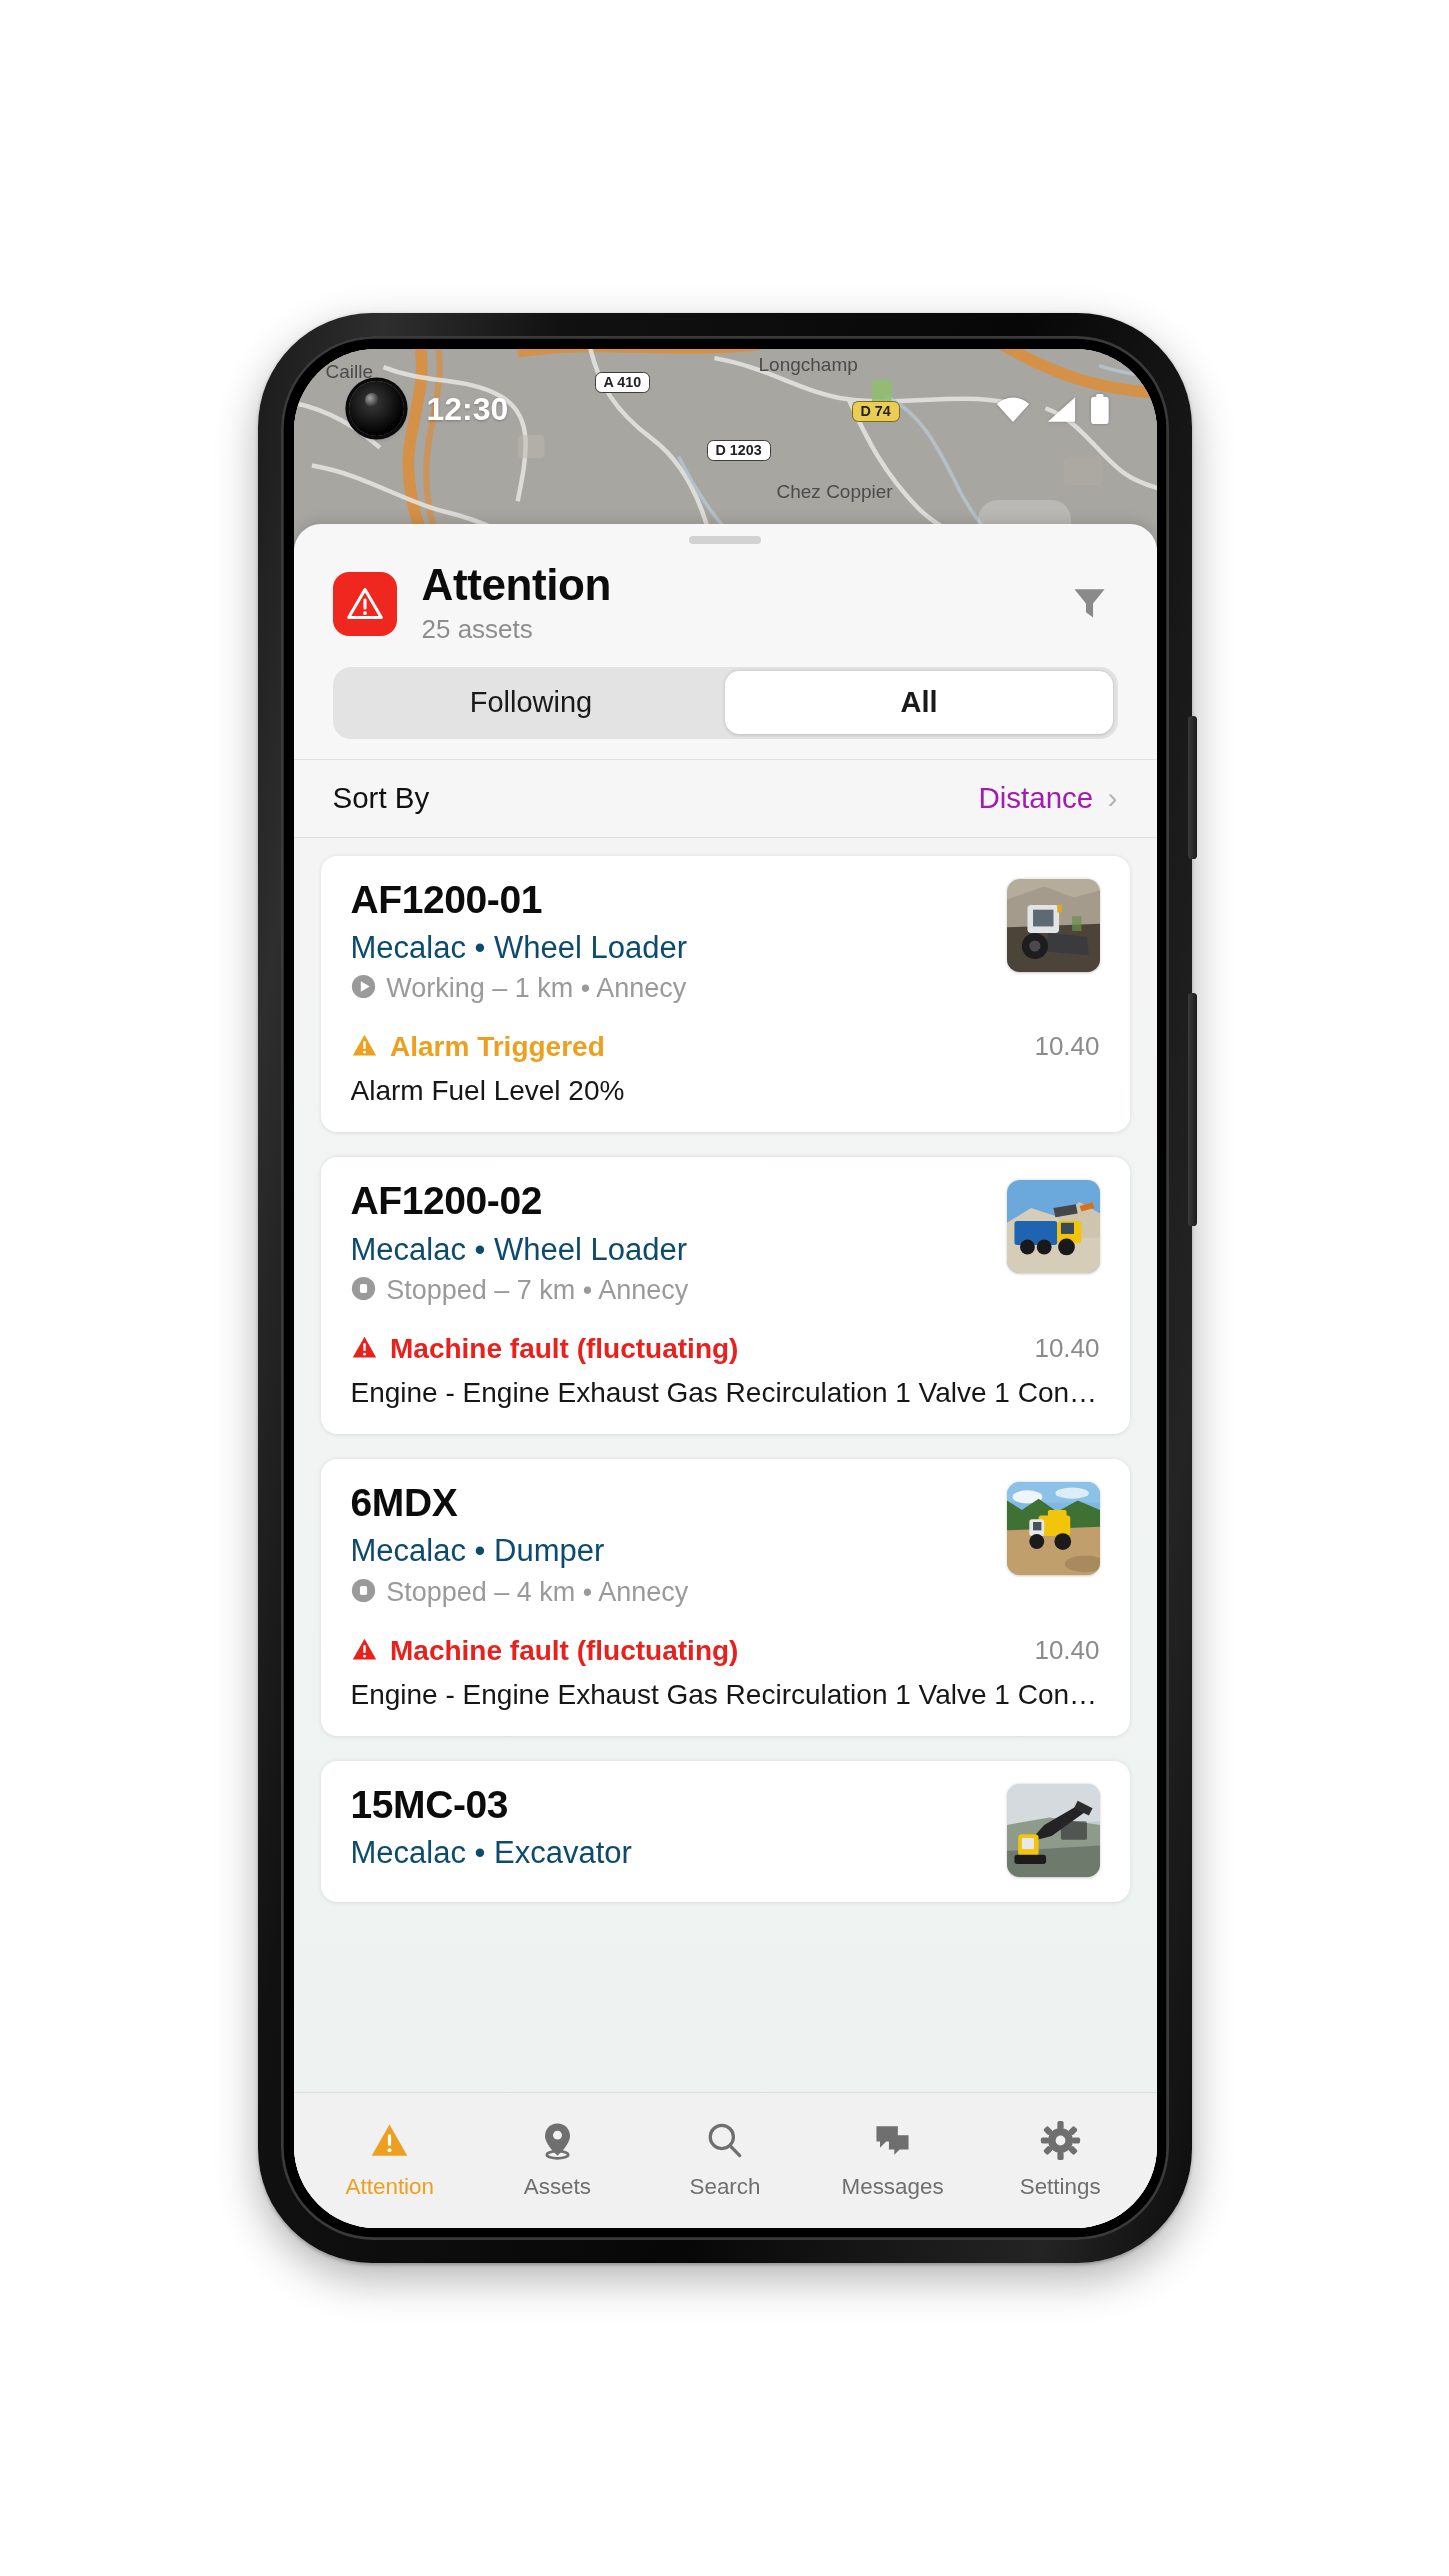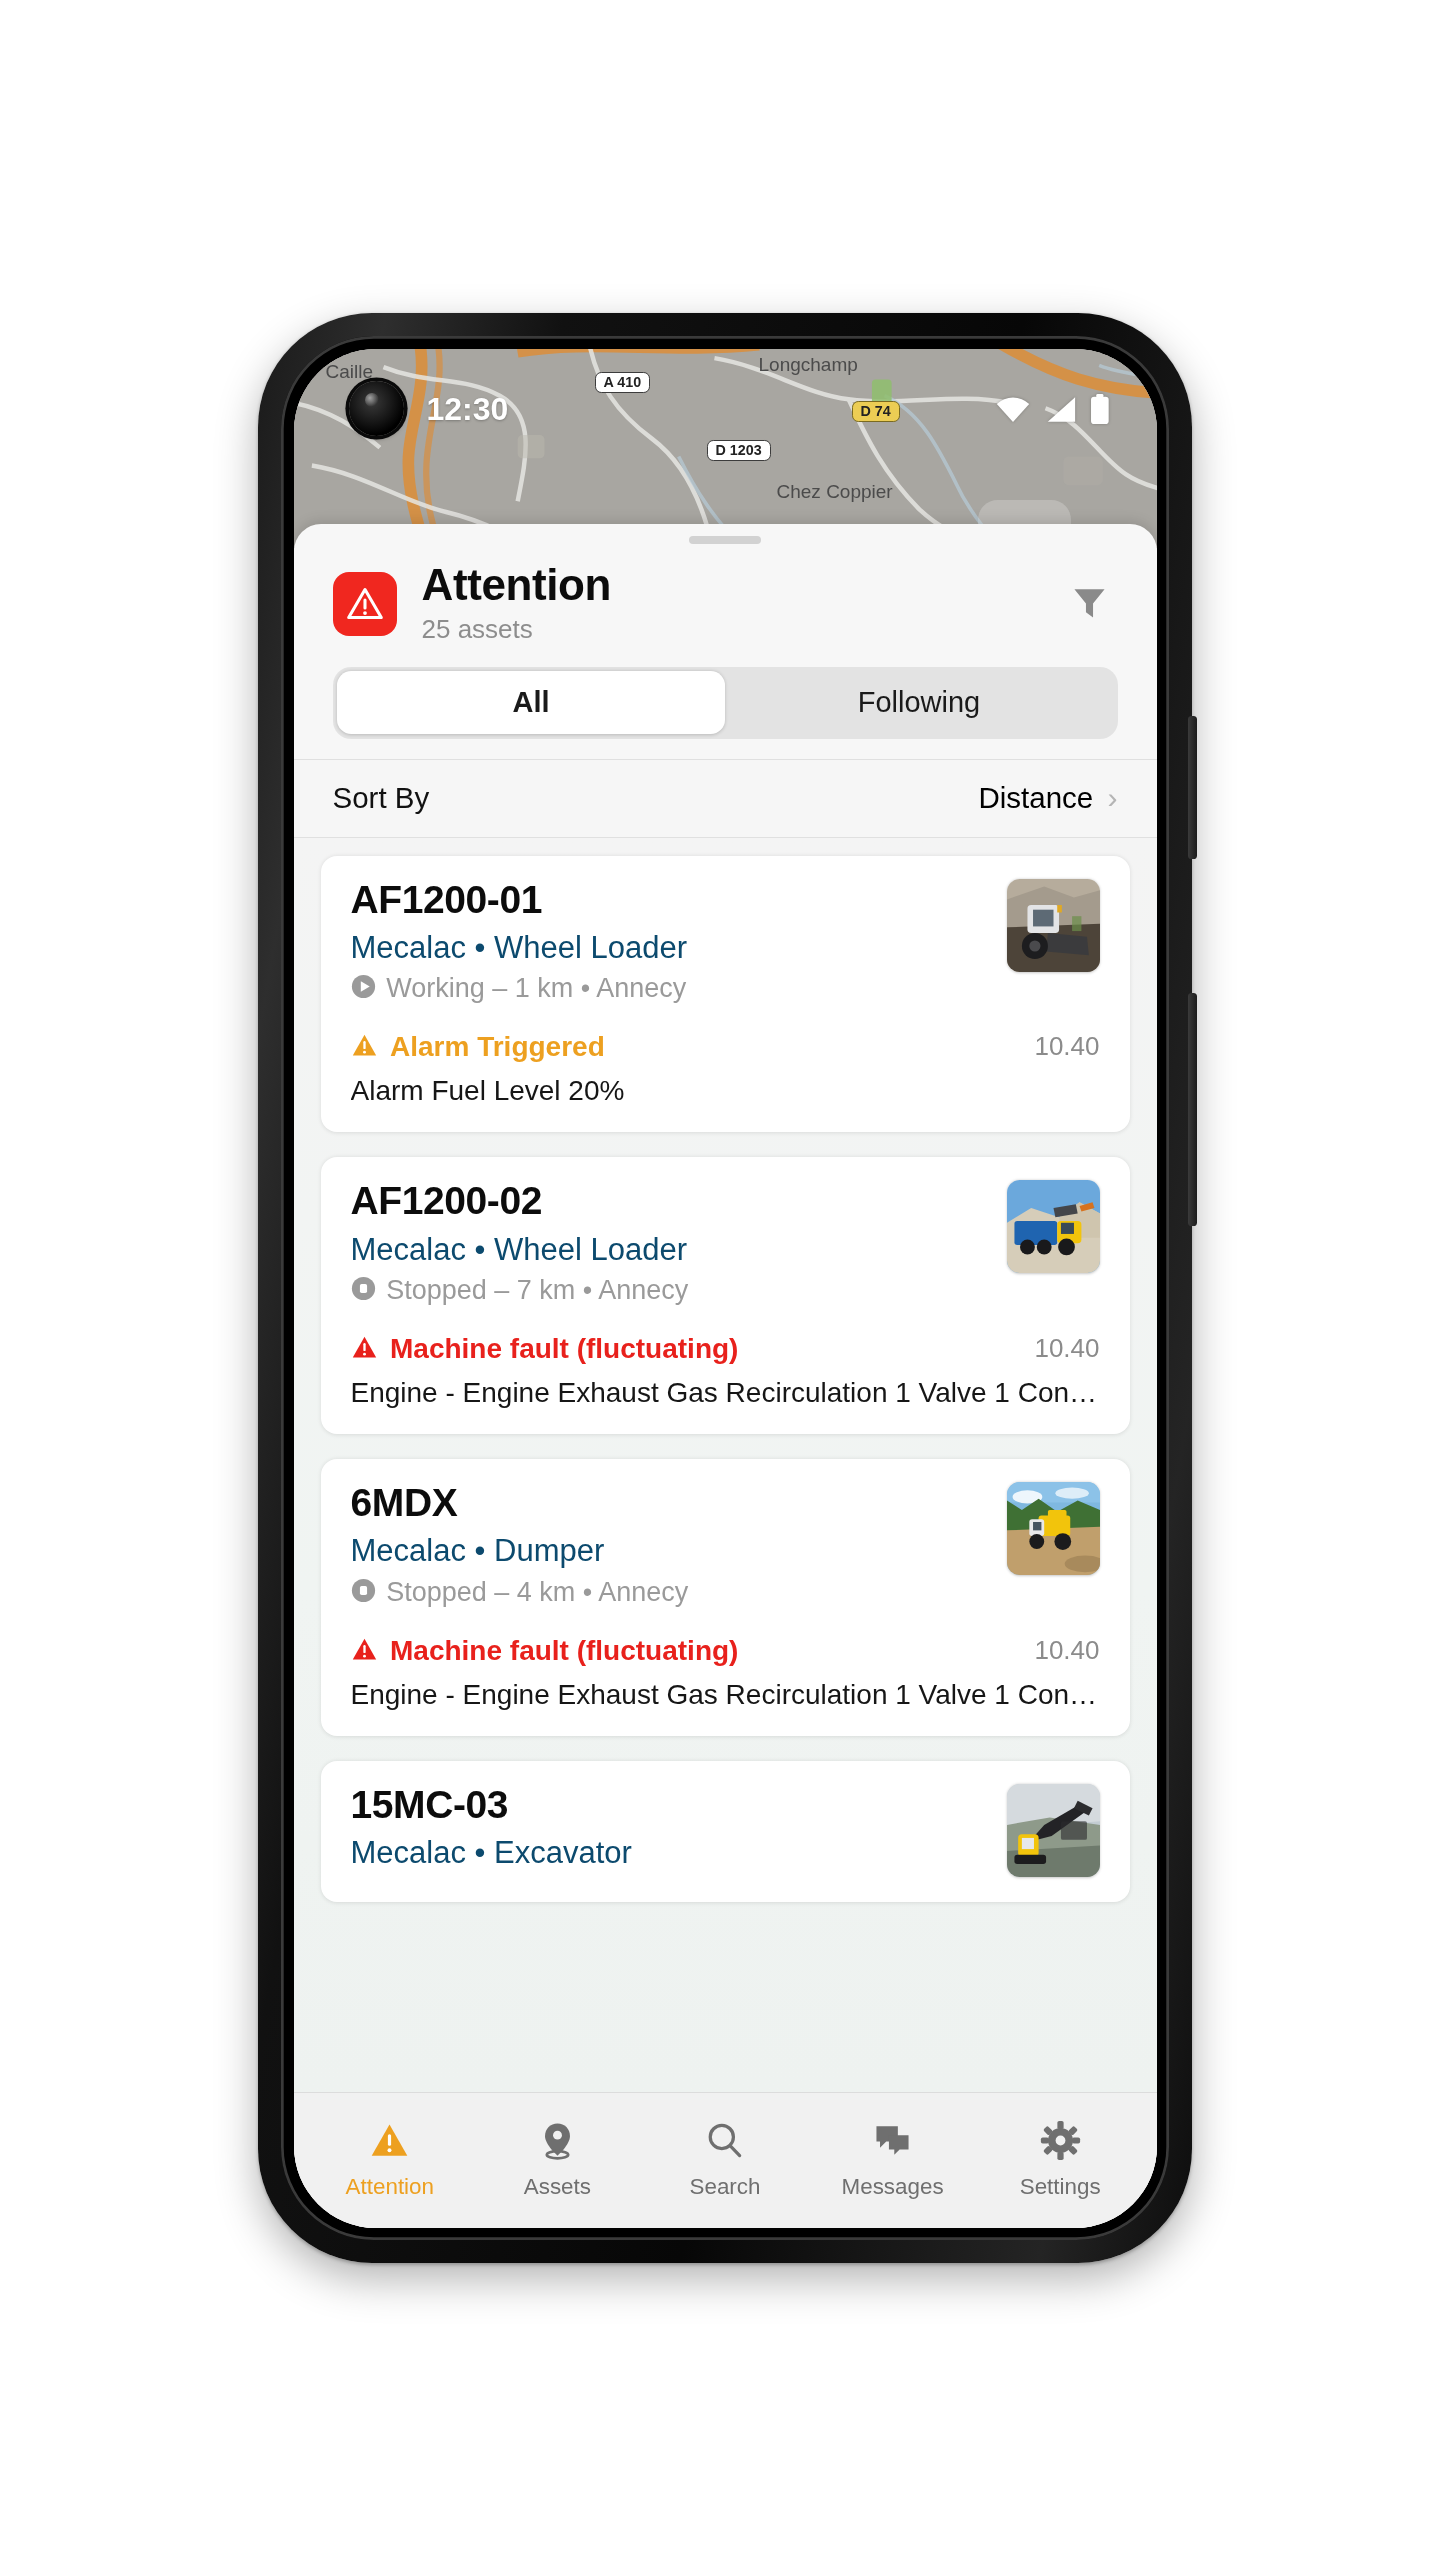--- a/index.html
+++ b/index.html
@@ -174,21 +174,21 @@
     margin-top: 19.7px;
     background: #f6f6f6;
     border-top: 0.9px solid #e0e0e0;
     border-bottom: 0.9px solid #e0e0e0;
     padding: 21.5px 39px;
     display: flex; align-items: center;
     flex: 0 0 auto;
     cursor: pointer;
   }
   .sort-label { font-size: 29.5px; color: #111; }
-  .sort-value { margin-left: auto; font-size: 29.5px; color: #000000; }
+  .sort-value { margin-left: auto; font-size: 29.5px; color: #a21caf; }
   .sort-chev { margin-left: 14.3px; color: #b5b5b5; font-size: 30px; line-height: 1; }
 
   
   .list {
     flex: 1 1 auto;
     overflow: hidden;
     padding: 18px 27px 0 27px;
     background: linear-gradient(180deg,#f4f4f4 0%, #f0f4f2 60%, #eef2f0 100%);
   }
   .card {
@@ -337,22 +337,22 @@
             <div class="filter-btn">
               <span>
                 <svg width="39" height="39" viewBox="0 0 44 44">
                   <path d="M5 7 H39 L26 23 V39 L18 33 V23 Z" fill="#8a8a8a"></path>
                 </svg>
               </span>
             </div>
           </div>
 
           <div class="segmented">
+            <div class="seg">Following</div>
             <div class="seg active">All</div>
-            <div class="seg">Following</div>
           </div>
 
           <div class="sortrow">
             <div class="sort-label">Sort By</div>
             <div class="sort-value">Distance</div>
             <div class="sort-chev">›</div>
           </div>
 
           <div class="list">
 

